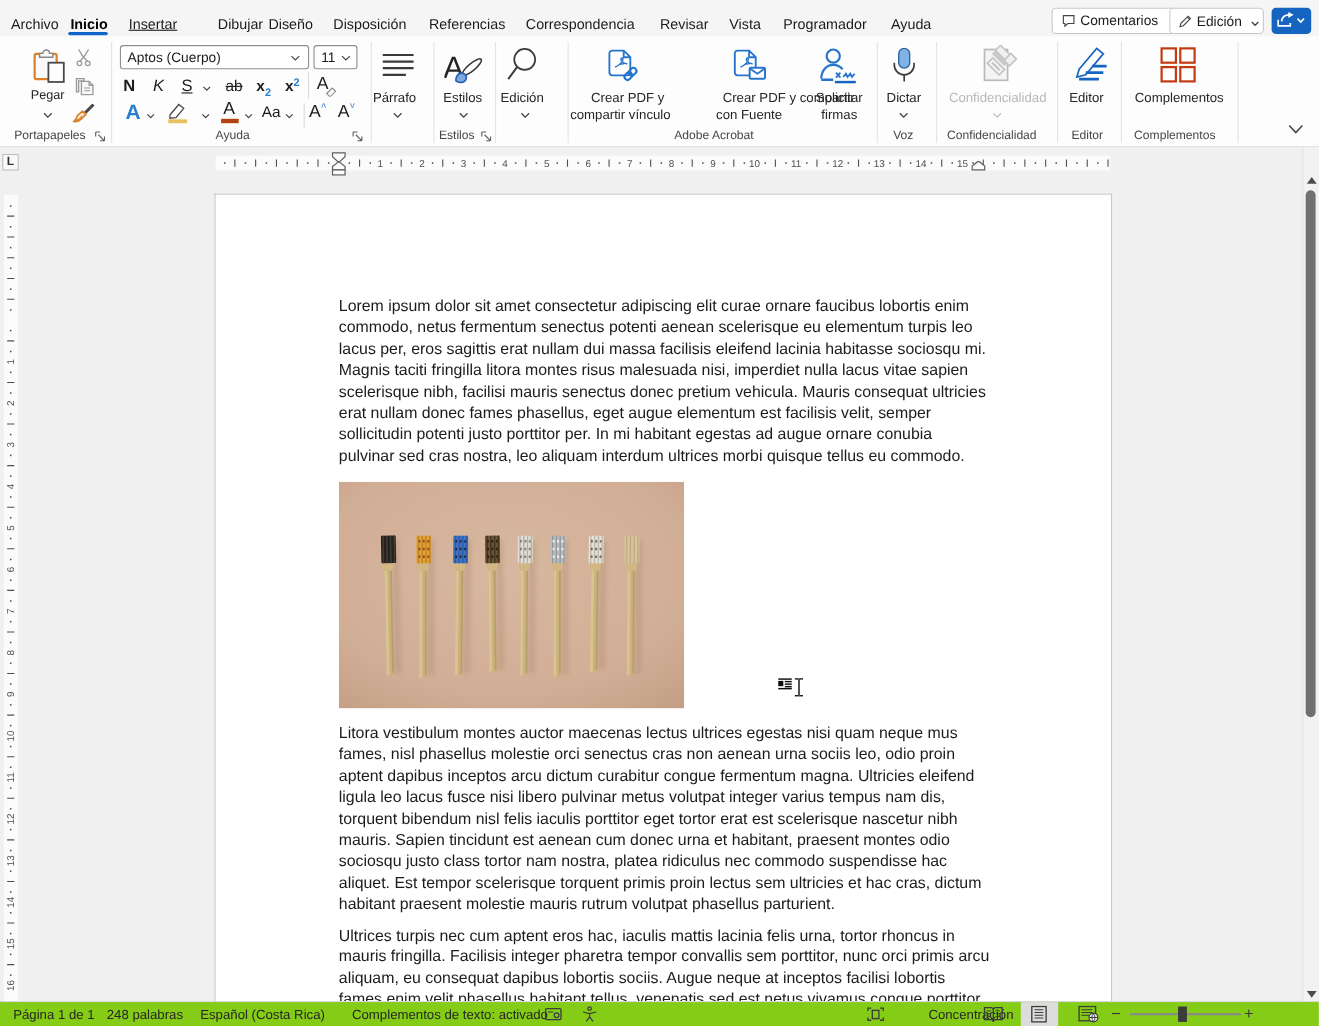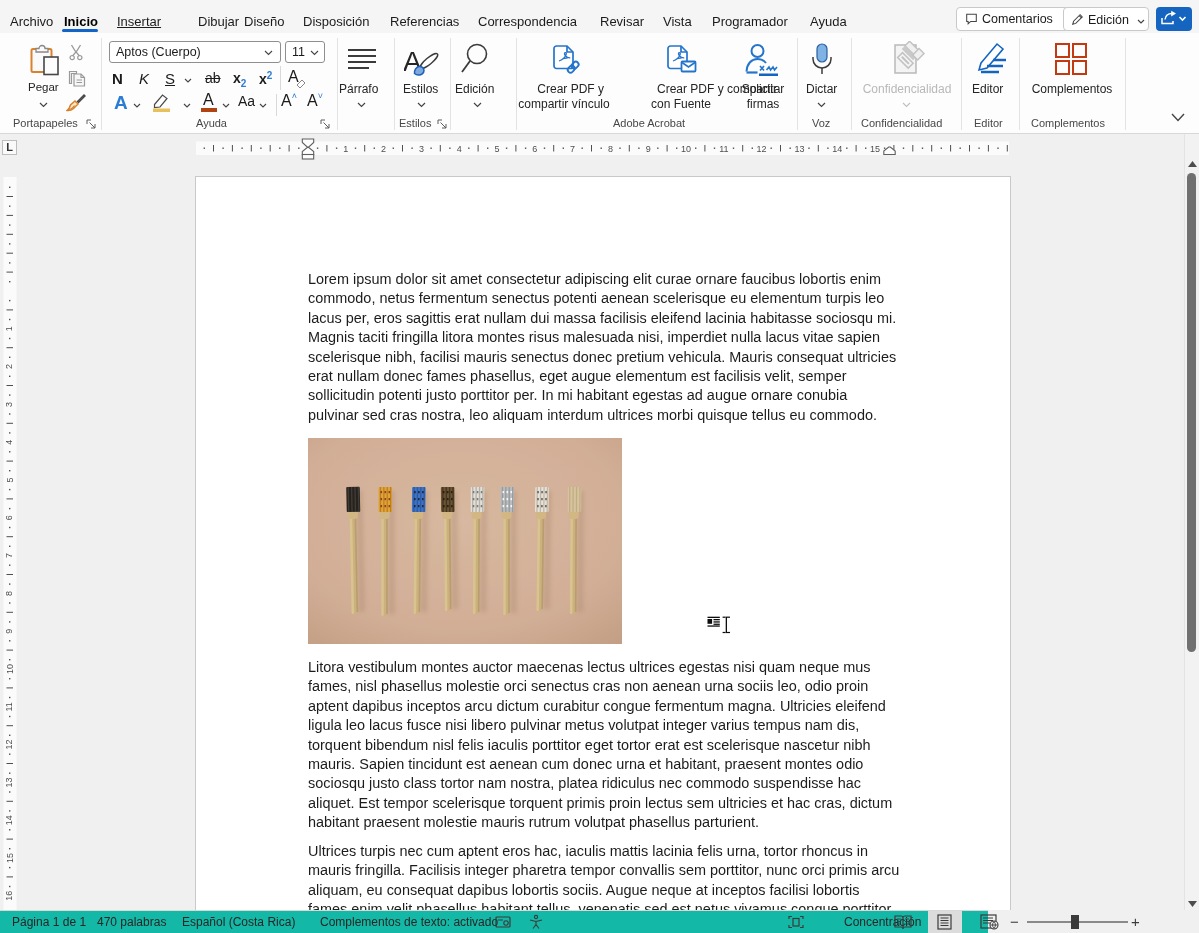--- a/index.html
+++ b/index.html
@@ -641,23 +641,23 @@
 
 <div class="abs" style="left:1184px;top:134px;width:15px;height:776px;background:#f2f2f2;border-left:1px solid #e3e3e3;"></div>
 <svg class="abs" width="11" height="8" viewBox="0 0 11 8" style="left:1187px;top:160px;">
       <path d="M5.5 1 L10 7 L1 7 Z" fill="#4d4d4d"></path>
     </svg>
 <div class="abs" style="left:1187px;top:173px;width:9px;height:479px;background:#707070;border-radius:5px;"></div>
 <svg class="abs" width="11" height="8" viewBox="0 0 11 8" style="left:1187px;top:900px;">
       <path d="M5.5 7 L10 1 L1 1 Z" fill="#4d4d4d"></path>
     </svg>
 
-<div class="abs" style="left:0;top:910px;width:988px;height:23px;background:#14b8a6;border-top:1px solid #d8d8d8;font-size:12px;color:#262626;">
+<div class="abs" style="left:0;top:910px;width:1199px;height:23px;background:#84cc16;border-top:1px solid #d8d8d8;font-size:12px;color:#262626;">
 <span style="position:absolute;left:12px;top:4px;">Página 1 de 1</span>
-<span style="position:absolute;left:97px;top:4px;">470 palabras</span>
+<span style="position:absolute;left:97px;top:4px;">248 palabras</span>
 <span style="position:absolute;left:182px;top:4px;">Español (Costa Rica)</span>
 <span style="position:absolute;left:320px;top:4px;">Complementos de texto: activado</span>
 <svg style="position:absolute;left:495px;top:4px;" width="16" height="14" viewBox="0 0 16 14">
         <rect x="1" y="2" width="14" height="10" rx="1" fill="none" stroke="#3b3b3b" stroke-width="1.2"></rect>
         <circle cx="11" cy="8" r="2.2" fill="none" stroke="#3b3b3b" stroke-width="1.1"></circle>
         <line x1="3" y1="5" x2="8" y2="5" stroke="#3b3b3b"></line>
       </svg>
 <svg style="position:absolute;left:528px;top:3px;" width="16" height="16" viewBox="0 0 16 16">
         <circle cx="8" cy="3" r="1.6" fill="none" stroke="#3b3b3b" stroke-width="1.1"></circle>
         <path d="M2 6 l6 1.5 L14 6 M8 7.5 v3 M8 10.5 l-3 4 M8 10.5 l3 4" fill="none" stroke="#3b3b3b" stroke-width="1.1"></path>

